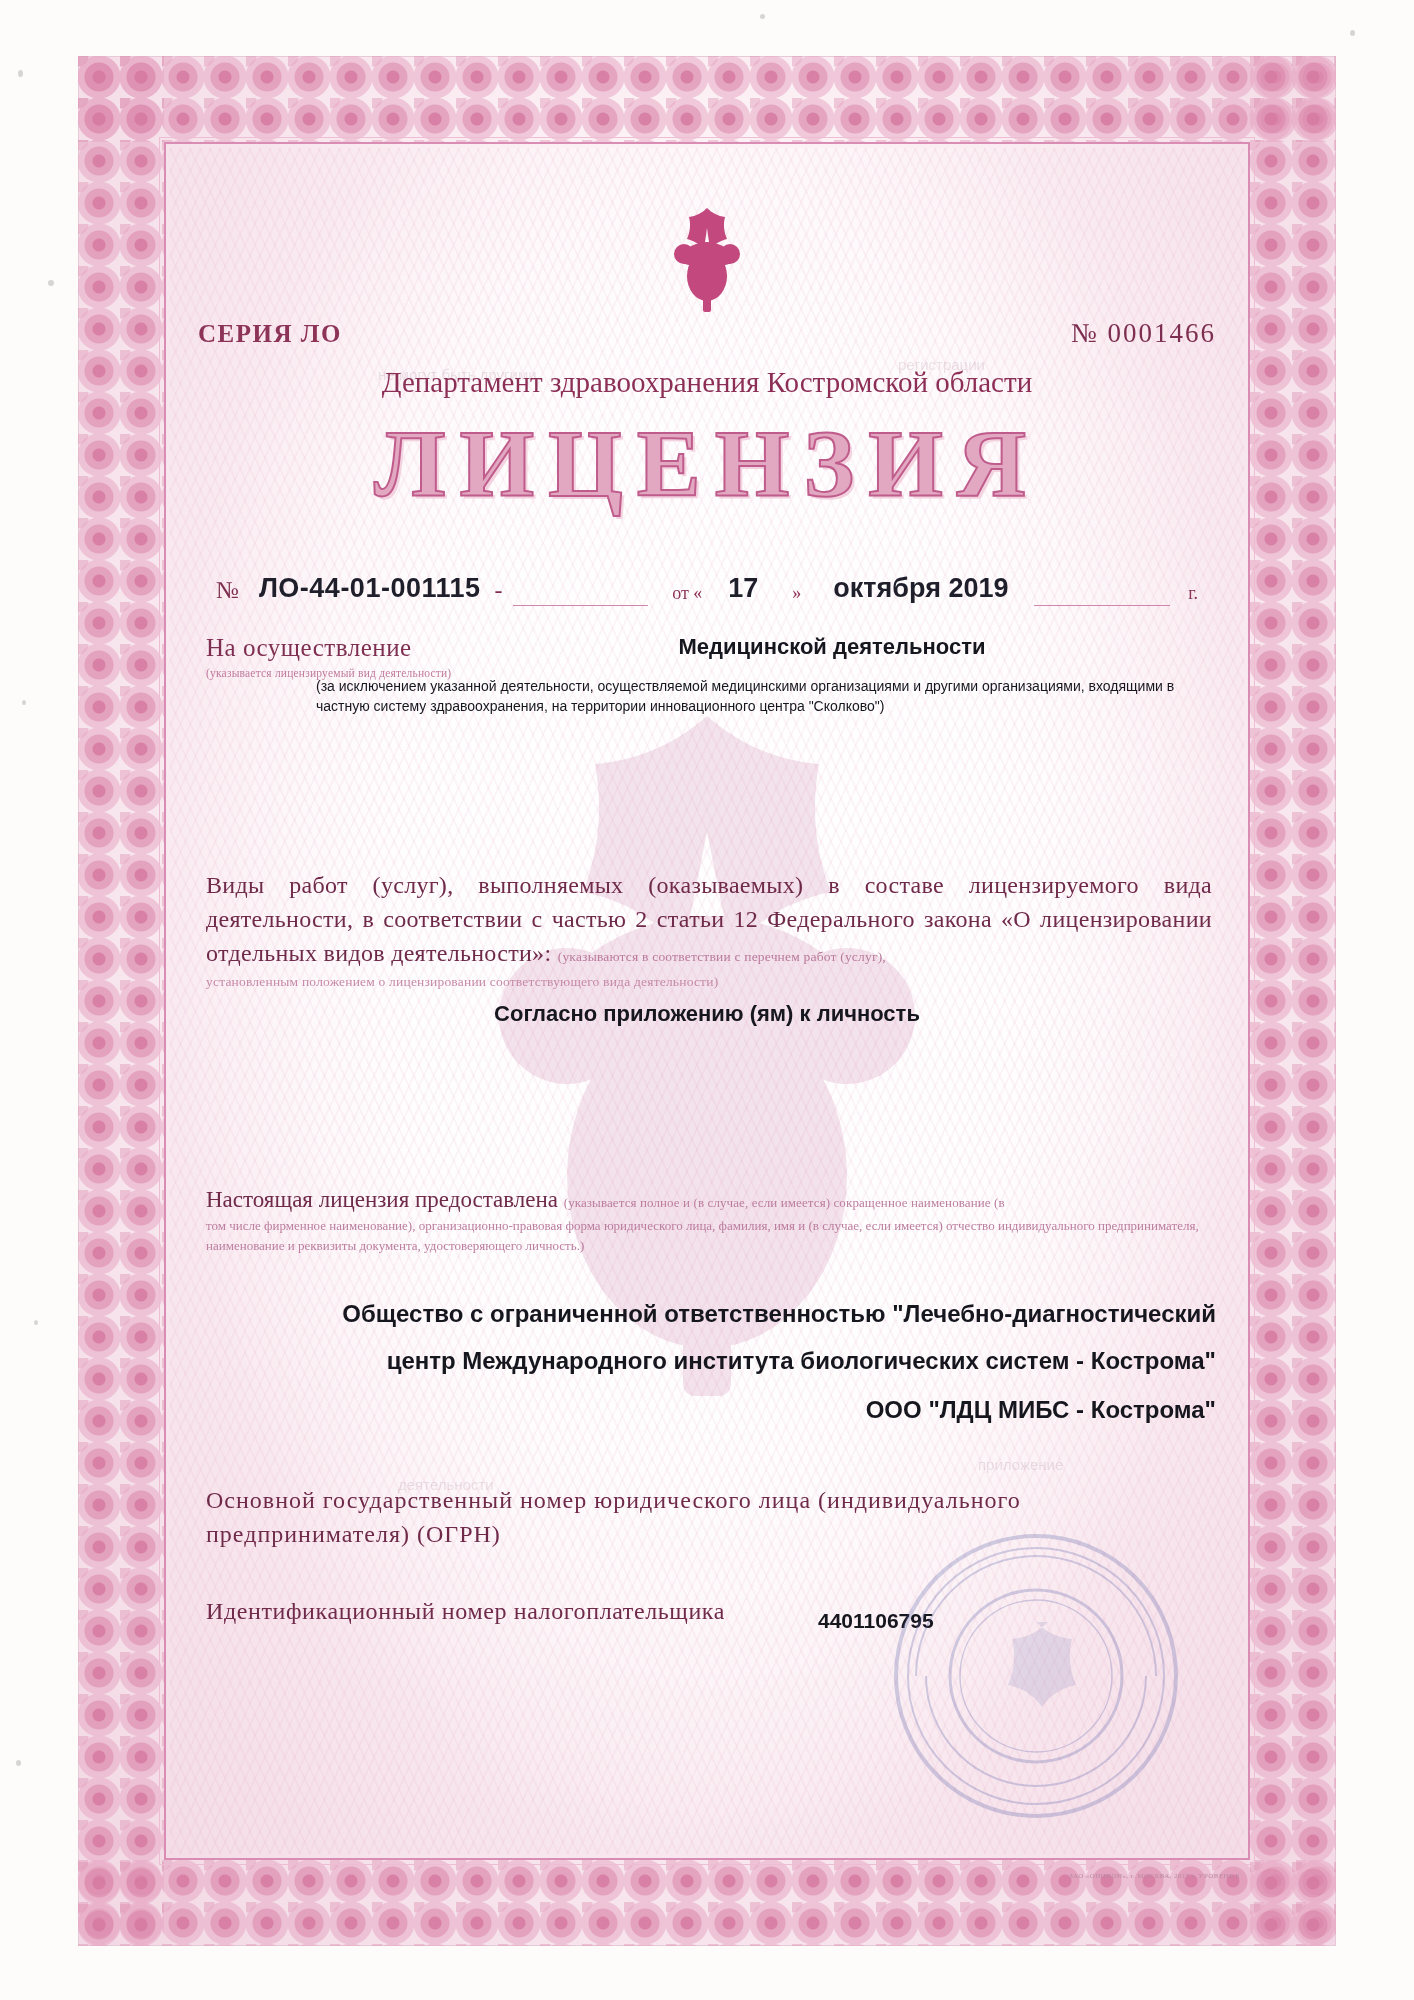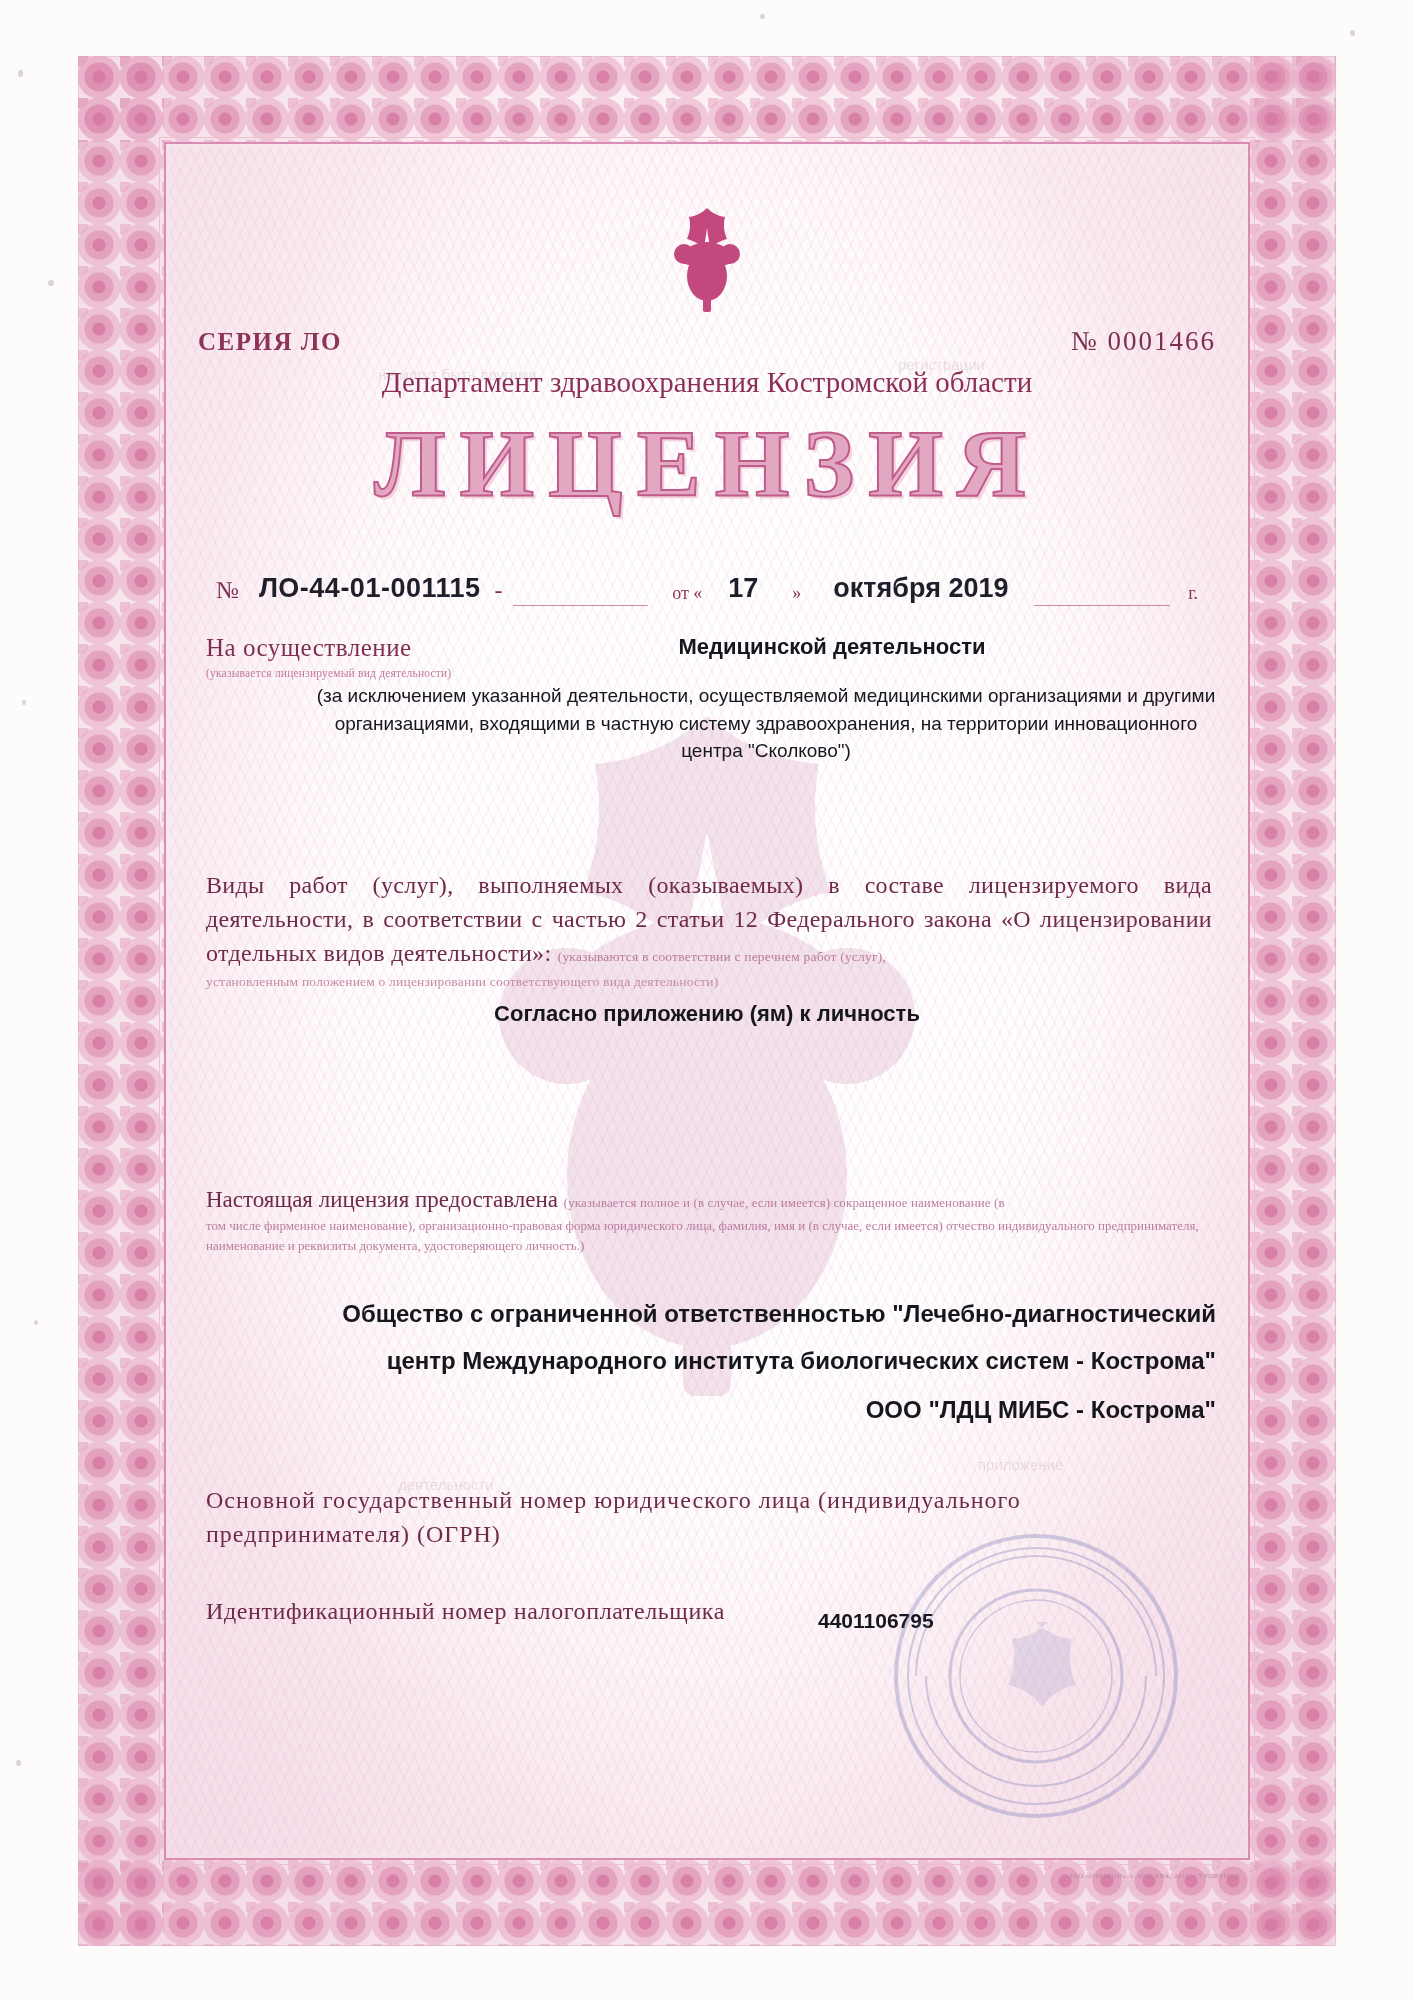--- a/index.html
+++ b/index.html
@@ -118,21 +118,21 @@
     position: absolute;
     left: 50%;
     top: 36px;
     transform: translateX(-50%);
     width: 108px;
     height: 116px;
   }
 
   .series-row {
     position: absolute;
-    top: 160px;
+    top: 152px;
     left: 0;
     width: 100%;
     display: flex;
     justify-content: space-between;
     align-items: baseline;
   }
   .series-label {
     font-family: "Liberation Serif", serif;
     font-weight: bold;
     font-size: 25px;
@@ -267,26 +267,24 @@
     font-family: "Liberation Sans", sans-serif;
     font-weight: bold;
     font-size: 22px;
     color: #16161f;
   }
   .activity-note {
     position: absolute;
     left: 118px;
     top: 42px;
     width: 900px;
-    text-align: center;
-    font-family: "Liberation Sans", sans-serif;
-    font-size: 19px;
+    font-family: "Liberation Sans", sans-serif;
+    font-size: 14px;
     line-height: 1.45;
     color: #16161f;
-    margin-top: 6px;
   }
 
   
   .works {
     position: absolute;
     top: 702px;
     left: 8px;
     width: 1006px;
     font-size: 24px;
     line-height: 1.42;

